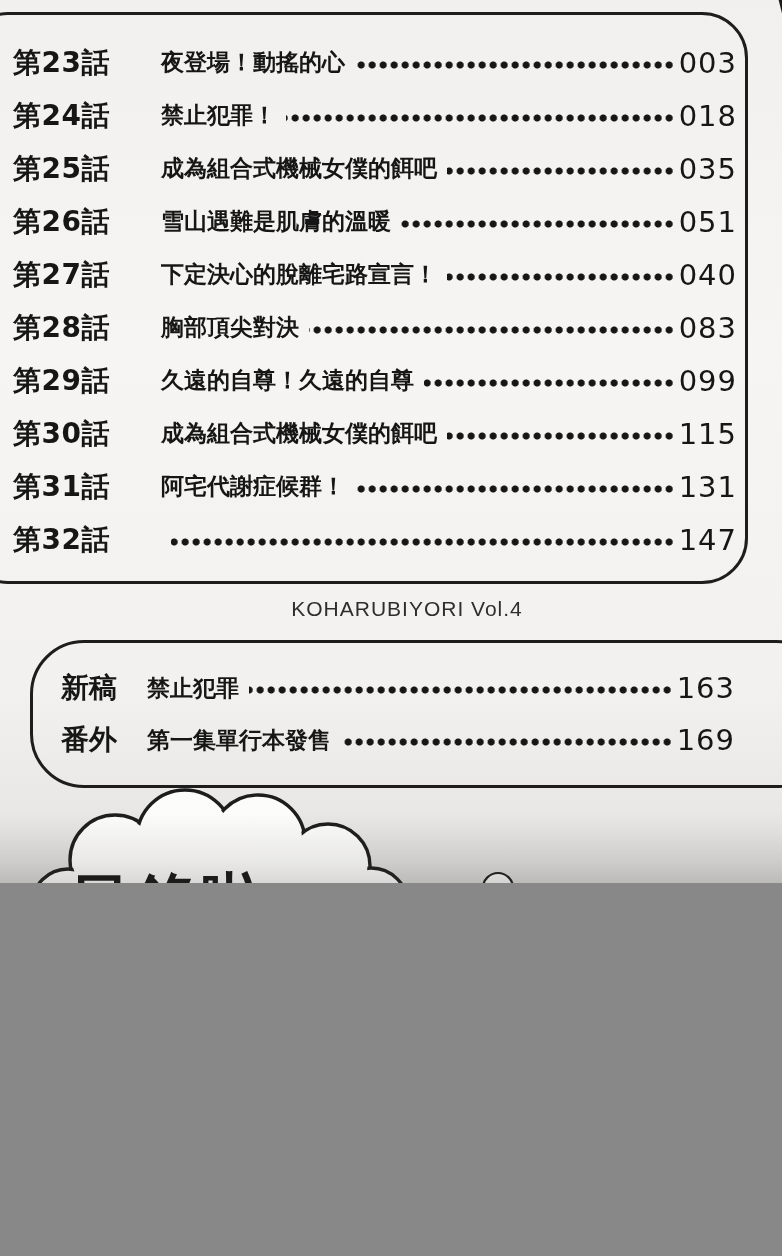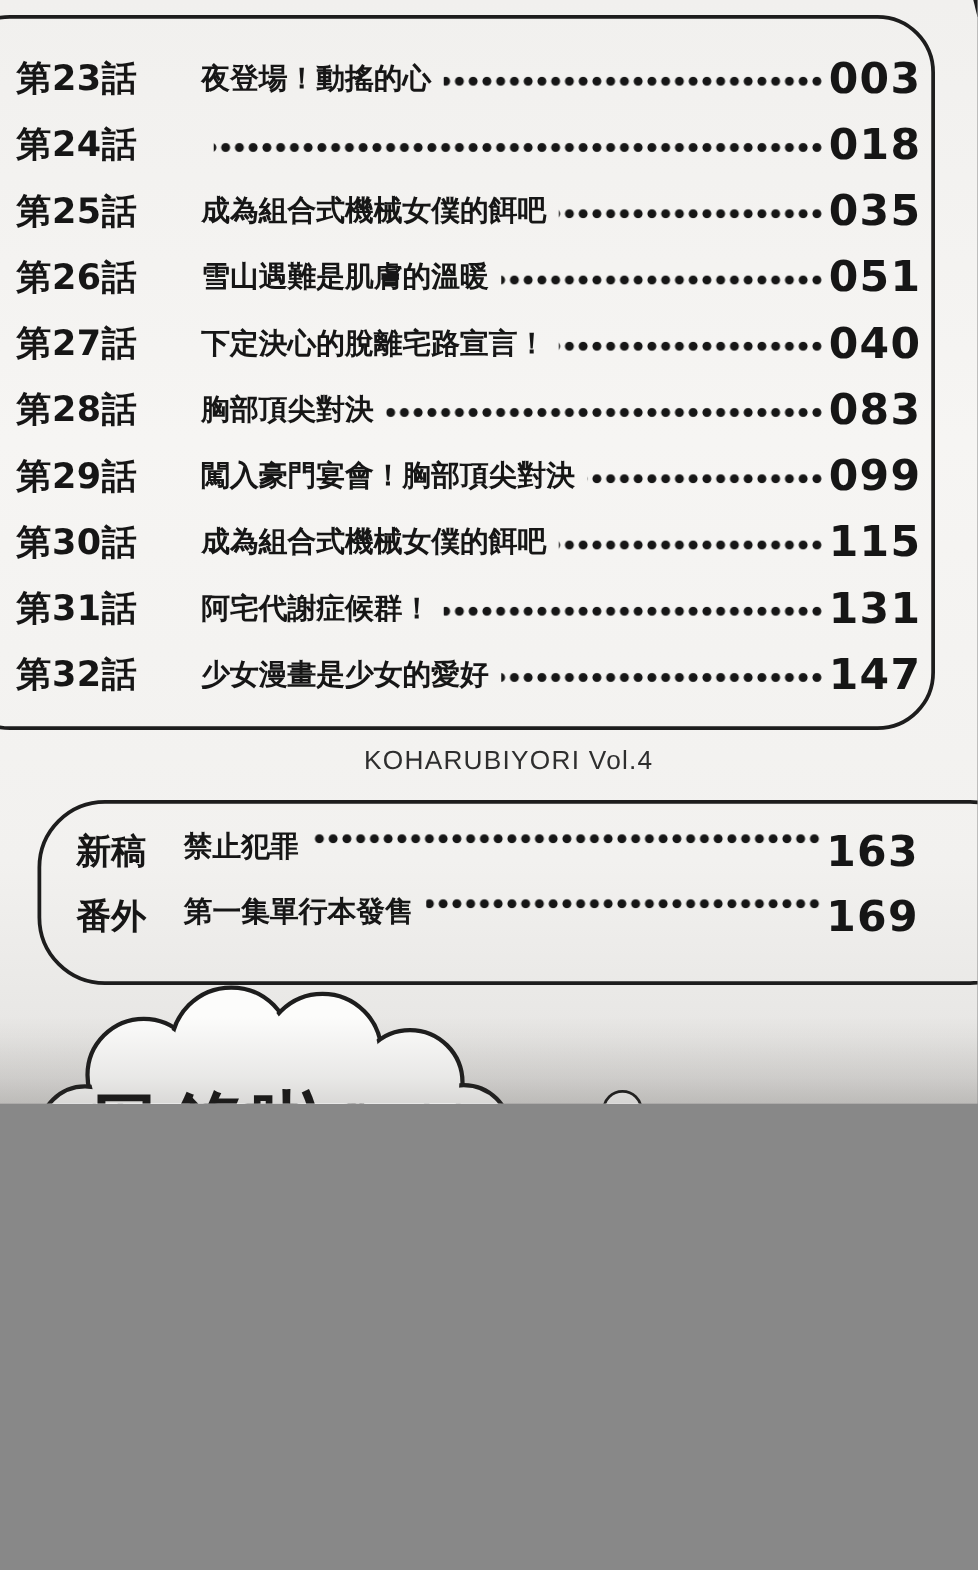--- a/index.html
+++ b/index.html
@@ -15,34 +15,34 @@
     padding:21px 8px 0 48px;background:transparent;
   }
   .toc-row{display:flex;align-items:center;height:53px;}
   .chap{flex:none;width:148px;font-weight:bold;font-size:28px;letter-spacing:.5px;white-space:nowrap;}
   .ttl{flex:none;font-weight:bold;font-size:23px;white-space:nowrap;}
   .leader{
     flex:1;height:10px;margin:4px 4px 0 10px;
     background-image:radial-gradient(circle,#161616 3.2px,transparent 3.9px);
     background-size:11px 10px;background-repeat:repeat-x;background-position:right center;
   }
-  .pagenum{flex:none;font-weight:bold;font-size:34px;letter-spacing:1px;}
+  .pagenum{flex:none;font-weight:normal;font-size:29px;letter-spacing:1px;}
   
   .caption{
     position:absolute;top:597px;left:0;width:782px;text-align:center;
     font-family:"Liberation Sans",sans-serif;font-size:21px;font-weight:400;
     color:#2e2e2e;letter-spacing:1px;transform:translateX(16px);
   }
   
   .box-extra{
     position:absolute;left:30px;top:640px;width:800px;height:148px;
     border:3px solid #1d1d1d;border-radius:54px;box-sizing:border-box;
     padding:19px 92px 0 28px;
   }
-  .extra-row{display:flex;align-items:flex-start;height:52px;}
+  .extra-row{display:flex;align-items:center;height:52px;}
   .elabel{flex:none;width:86px;font-weight:bold;font-size:28px;white-space:nowrap;}
   
   .corner-mark{position:absolute;top:-11px;right:-12px;width:40px;height:20px;background:#1b1b1b;transform:rotate(-14deg);}
   .bottom-shade{position:absolute;left:0;bottom:0;width:100%;height:70px;pointer-events:none;
     background:linear-gradient(180deg,rgba(60,55,50,0) 0%,rgba(60,55,50,.10) 70%,rgba(60,55,50,.18) 100%);}
   .art{position:absolute;left:0;top:785px;width:782px;height:471px;}
   svg text{font-family:"DejaVu Sans",sans-serif;}
 </style>
 </head>
 <body>
@@ -51,20 +51,21 @@
 
   <div class="box-main">
     <div class="toc-row">
       <span class="chap">第23話</span>
       <span class="ttl">夜登場！動搖的心</span>
       <span class="leader"></span>
       <span class="pagenum">003</span>
     </div>
     <div class="toc-row">
       <span class="chap">第24話</span>
+      <span class="ttl">禁止犯罪！</span>
       <span class="leader"></span>
       <span class="pagenum">018</span>
     </div>
     <div class="toc-row">
       <span class="chap">第25話</span>
       <span class="ttl">成為組合式機械女僕的餌吧</span>
       <span class="leader"></span>
       <span class="pagenum">035</span>
     </div>
     <div class="toc-row">
@@ -80,39 +81,38 @@
       <span class="pagenum">040</span>
     </div>
     <div class="toc-row">
       <span class="chap">第28話</span>
       <span class="ttl">胸部頂尖對決</span>
       <span class="leader"></span>
       <span class="pagenum">083</span>
     </div>
     <div class="toc-row">
       <span class="chap">第29話</span>
-      <span class="ttl">闖入豪門宴會！胸部頂尖對決</span>
+      <span class="ttl">久遠的自尊！久遠的自尊</span>
       <span class="leader"></span>
       <span class="pagenum">099</span>
     </div>
     <div class="toc-row">
       <span class="chap">第30話</span>
       <span class="ttl">成為組合式機械女僕的餌吧</span>
       <span class="leader"></span>
       <span class="pagenum">115</span>
     </div>
     <div class="toc-row">
       <span class="chap">第31話</span>
       <span class="ttl">阿宅代謝症候群！</span>
       <span class="leader"></span>
       <span class="pagenum">131</span>
     </div>
     <div class="toc-row">
       <span class="chap">第32話</span>
-      <span class="ttl">少女漫畫是少女的愛好</span>
       <span class="leader"></span>
       <span class="pagenum">147</span>
     </div>
   </div>
 
   <div class="caption">KOHARUBIYORI Vol.4</div>
 
   <div class="box-extra">
     <div class="extra-row">
       <span class="elabel">新稿</span>

